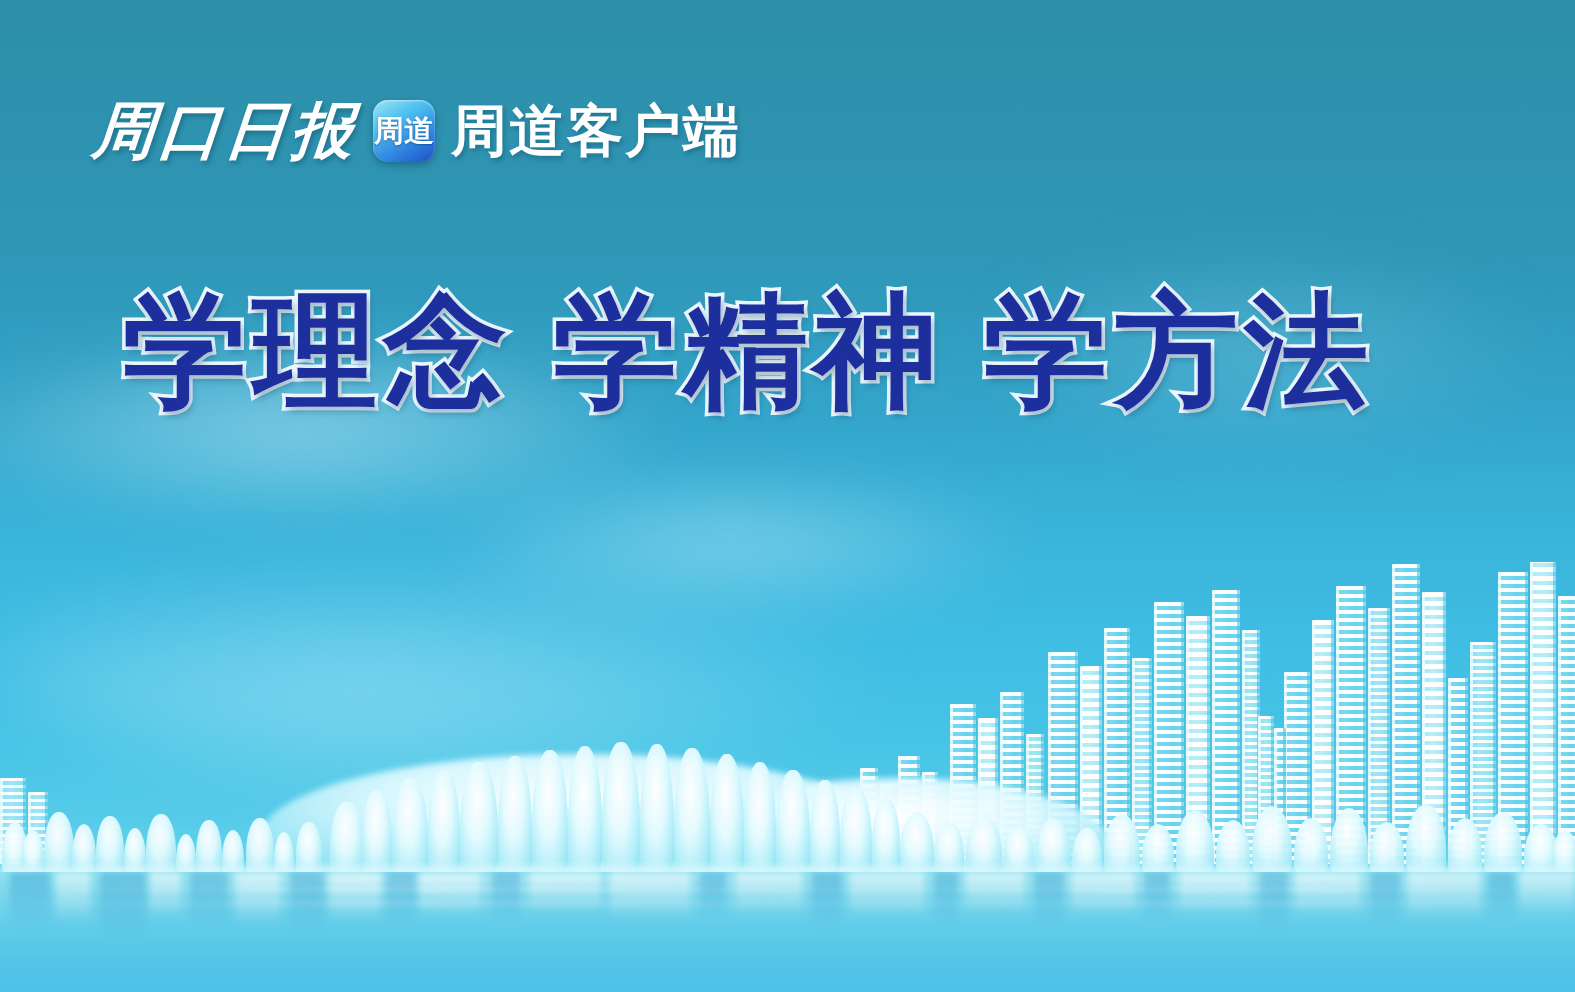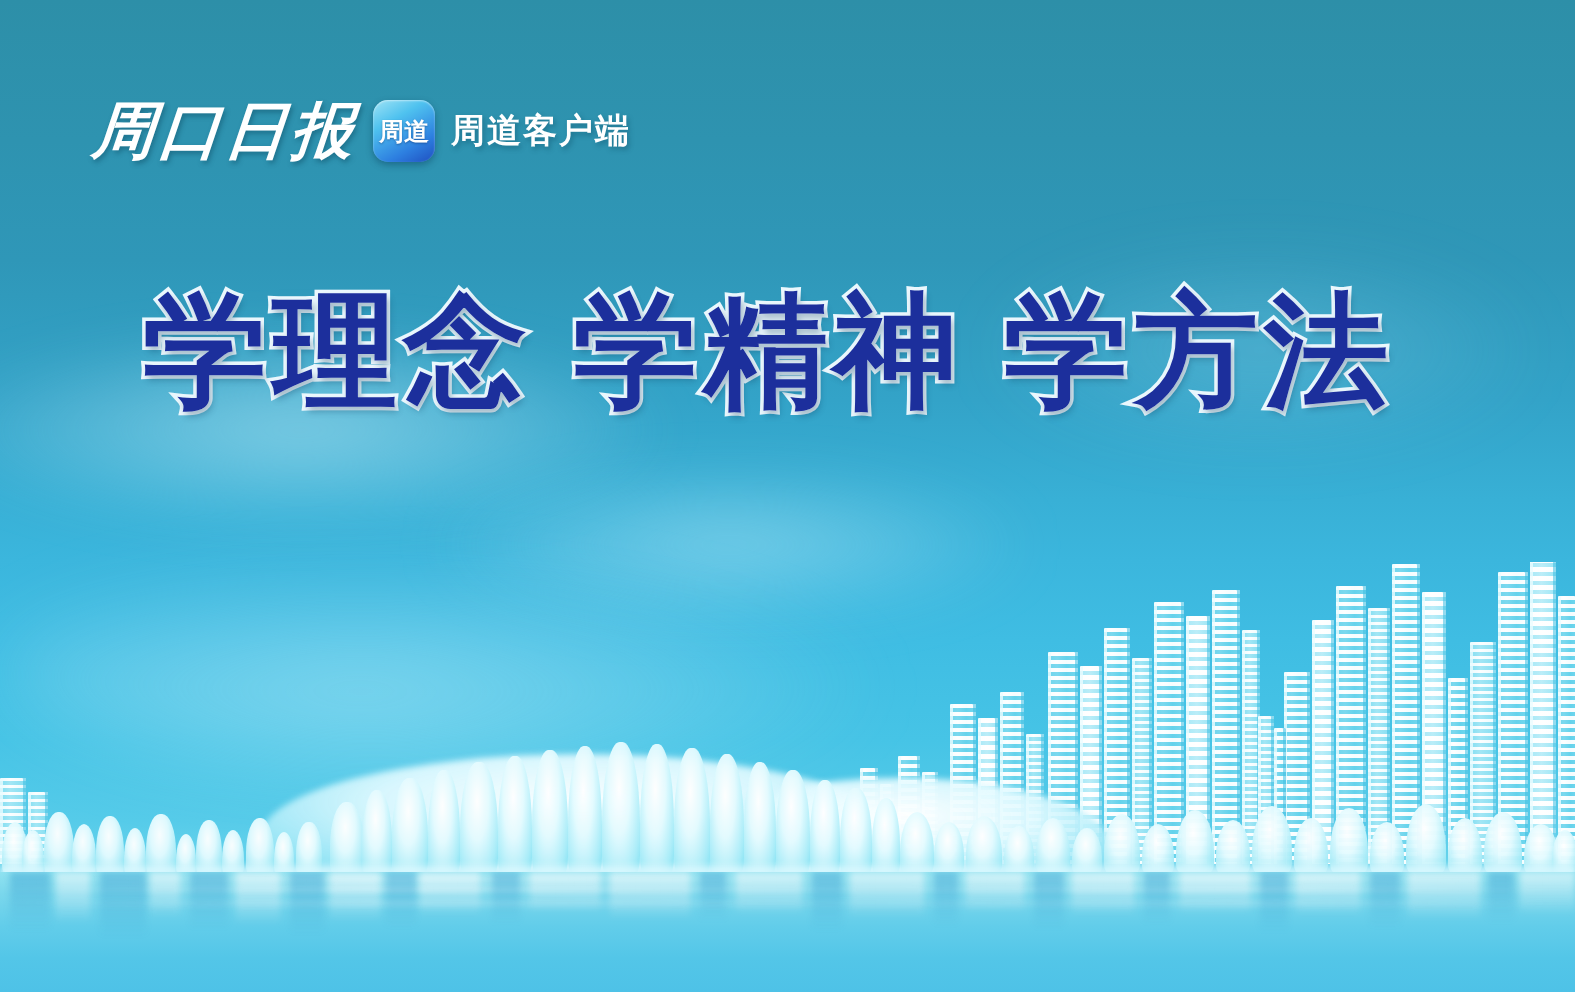--- a/index.html
+++ b/index.html
@@ -86,47 +86,46 @@
     background: linear-gradient(150deg, #9fe3f5 0%, #4fc2ef 32%, #2d7fe0 72%, #1f4fc0 100%);
     box-shadow: 0 3px 7px rgba(8,60,90,0.45), inset 0 1px 2px rgba(255,255,255,0.5);
     display: flex;
     align-items: center;
     justify-content: center;
     flex: 0 0 auto;
     margin: 0 4px;
   }
   .app-icon-text {
     font-family: "Liberation Sans", sans-serif;
-    font-size: 25px;
+    font-size: 30px;
     font-weight: 700;
     color: #ffffff;
     letter-spacing: 0px;
     line-height: 1;
     text-shadow: 0 1px 2px rgba(10,50,110,0.5);
     white-space: nowrap;
   }
   .app-name {
     font-family: "Liberation Serif", serif;
-    font-size: 34px;
+    font-size: 56px;
     font-weight: 700;
     color: #ffffff;
     letter-spacing: 2px;
     line-height: 1;
     text-shadow: 2px 3px 5px rgba(10,70,95,0.40);
     white-space: nowrap;
   }
 
   
   .title-block {
     position: absolute;
     left: 0;
     top: 286px;
     width: 1497px;
     text-align: center;
-    padding-left: 20px;
   }
   .main-title {
     display: inline-block;
     font-family: "Liberation Sans", sans-serif;
     font-size: 124px;
     font-weight: 700;
     line-height: 1.06;
     color: #1c2f9c;
     letter-spacing: 6px;
     white-space: nowrap;

